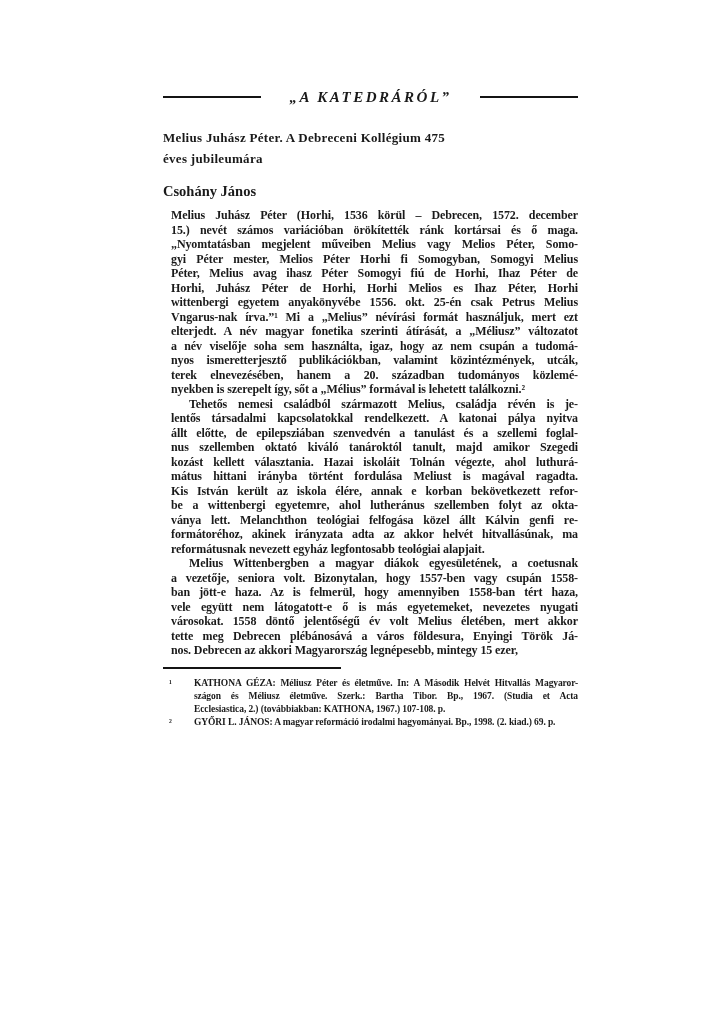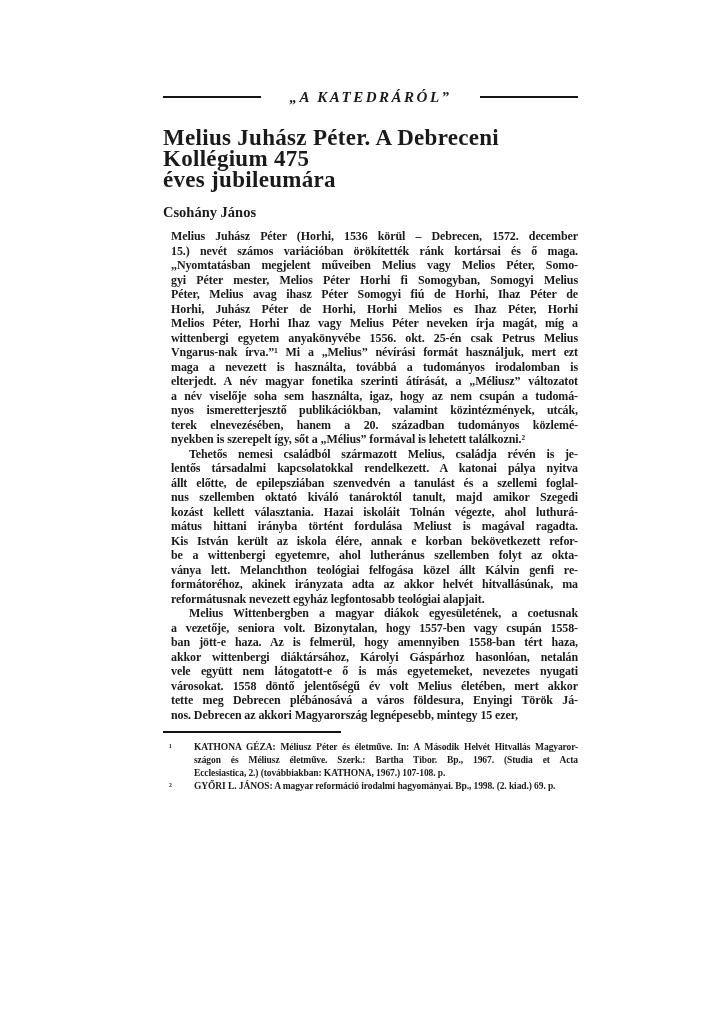--- a/index.html
+++ b/index.html
@@ -37,21 +37,21 @@
     flex: 1 1 auto;
     text-align: center;
     font-size: 15px;
     font-weight: bold;
     font-style: italic;
     letter-spacing: 2.5px;
     white-space: nowrap;
   }
   .title {
     margin-top: 21px;
-    font-size: 23px;
+    font-size: 13px;
     font-weight: bold;
     line-height: 21px;
     letter-spacing: 0.3px;
     white-space: pre-line;
   }
   .author {
     margin-top: 14px;
     font-size: 14.5px;
     font-weight: bold;
   }
@@ -109,24 +109,22 @@
     <div class="author">Csohány János</div>
 
     <div class="body-text" id="article-body">
         <div class="para">
           <div class="line">Melius Juhász Péter (Horhi, 1536 körül – Debrecen, 1572. december</div>
           <div class="line">15.) nevét számos variációban örökítették ránk kortársai és ő maga.</div>
           <div class="line">„Nyomtatásban megjelent műveiben Melius vagy Melios Péter, Somo-</div>
           <div class="line">gyi Péter mester, Melios Péter Horhi fi Somogyban, Somogyi Melius</div>
           <div class="line">Péter, Melius avag ihasz Péter Somogyi fiú de Horhi, Ihaz Péter de</div>
           <div class="line">Horhi, Juhász Péter de Horhi, Horhi Melios es Ihaz Péter, Horhi</div>
-          <div class="line">Melios Péter, Horhi Ihaz vagy Melius Péter neveken írja magát, míg a</div>
           <div class="line">wittenbergi egyetem anyakönyvébe 1556. okt. 25-én csak Petrus Melius</div>
           <div class="line">Vngarus-nak írva.”¹ Mi a „Melius” névírási formát használjuk, mert ezt</div>
-          <div class="line">maga a nevezett is használta, továbbá a tudományos irodalomban is</div>
           <div class="line">elterjedt. A név magyar fonetika szerinti átírását, a „Méliusz” változatot</div>
           <div class="line">a név viselője soha sem használta, igaz, hogy az nem csupán a tudomá-</div>
           <div class="line">nyos ismeretterjesztő publikációkban, valamint közintézmények, utcák,</div>
           <div class="line">terek elnevezésében, hanem a 20. században tudományos közlemé-</div>
           <div class="line last">nyekben is szerepelt így, sőt a „Mélius” formával is lehetett találkozni.²</div>
         </div>
         <div class="para">
           <div class="line first-indent">Tehetős nemesi családból származott Melius, családja révén is je-</div>
           <div class="line">lentős társadalmi kapcsolatokkal rendelkezett. A katonai pálya nyitva</div>
           <div class="line">állt előtte, de epilepsziában szenvedvén a tanulást és a szellemi foglal-</div>
@@ -136,21 +134,20 @@
           <div class="line">Kis István került az iskola élére, annak e korban bekövetkezett refor-</div>
           <div class="line">be a wittenbergi egyetemre, ahol lutheránus szellemben folyt az okta-</div>
           <div class="line">ványa lett. Melanchthon teológiai felfogása közel állt Kálvin genfi re-</div>
           <div class="line">formátoréhoz, akinek irányzata adta az akkor helvét hitvallásúnak, ma</div>
           <div class="line last">reformátusnak nevezett egyház legfontosabb teológiai alapjait.</div>
         </div>
         <div class="para">
           <div class="line first-indent">Melius Wittenbergben a magyar diákok egyesületének, a coetusnak</div>
           <div class="line">a vezetője, seniora volt. Bizonytalan, hogy 1557-ben vagy csupán 1558-</div>
           <div class="line">ban jött-e haza. Az is felmerül, hogy amennyiben 1558-ban tért haza,</div>
-          <div class="line">akkor wittenbergi diáktársához, Károlyi Gáspárhoz hasonlóan, netalán</div>
           <div class="line">vele együtt nem látogatott-e ő is más egyetemeket, nevezetes nyugati</div>
           <div class="line">városokat. 1558 döntő jelentőségű év volt Melius életében, mert akkor</div>
           <div class="line">tette meg Debrecen plébánosává a város földesura, Enyingi Török Já-</div>
           <div class="line last">nos. Debrecen az akkori Magyarország legnépesebb, mintegy 15 ezer,</div>
         </div>
       </div>
 
     <div class="fn-sep"></div>
 
     <div class="footnotes" id="footnotes">

